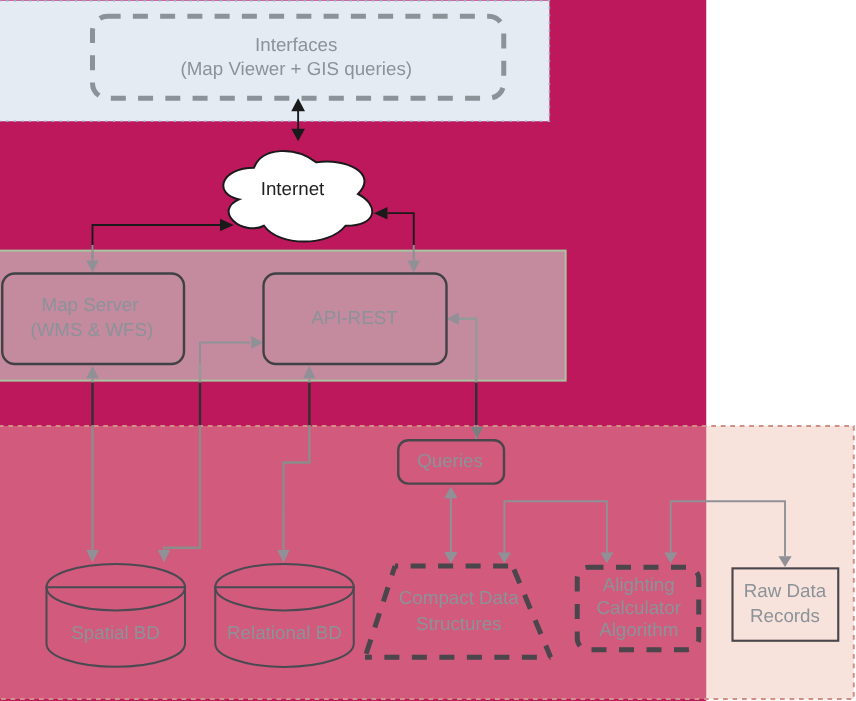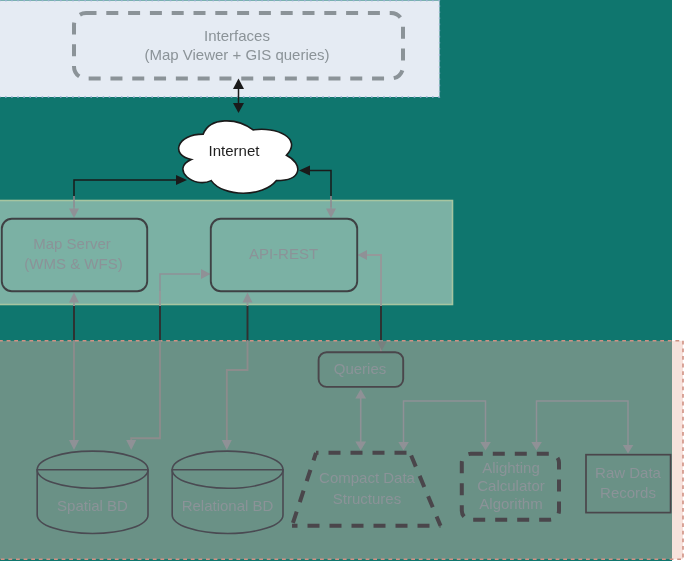--- a/index.html
+++ b/index.html
@@ -1,17 +1,17 @@
 <!DOCTYPE html>
 <html><head>
 <meta charset="utf-8">
 <style>
   html,body{margin:0;padding:0;background:#ffffff;}
   body{width:685px;height:561px;font-family:"Liberation Sans",sans-serif;overflow:hidden;}
-  #stage{position:relative;width:672px;height:561px;background:#0f766e;}
+  #stage{position:relative;width:565px;height:561px;background:#be185d;}
   svg#diagram{position:absolute;left:0;top:0;}
   .lbl{font-family:"Liberation Sans",sans-serif;font-size:15px;fill:#8b9398;text-anchor:middle;dominant-baseline:middle;}
   .lbl.dark{fill:#1f1f1f;}
 </style>
 </head>
 <body>
 
 <div id="stage">
 <svg id="diagram" width="685" height="561" viewBox="0 0 685 561">
 

